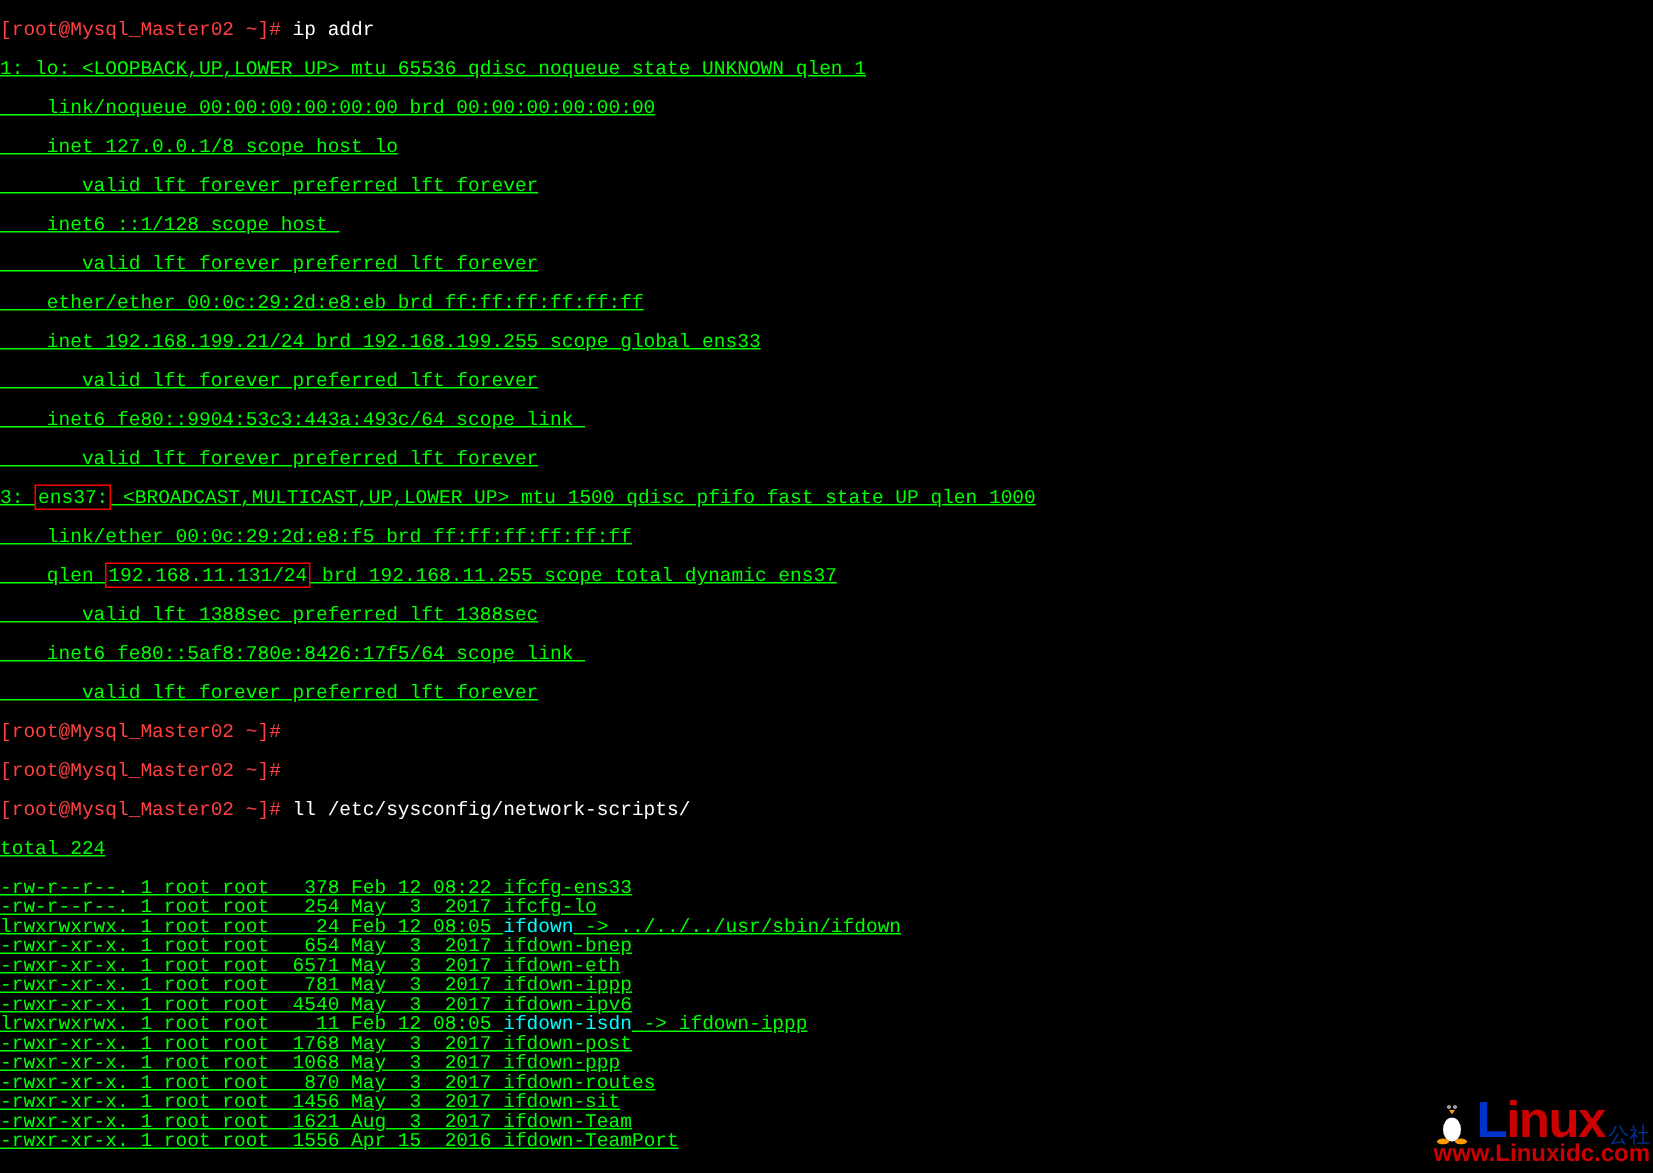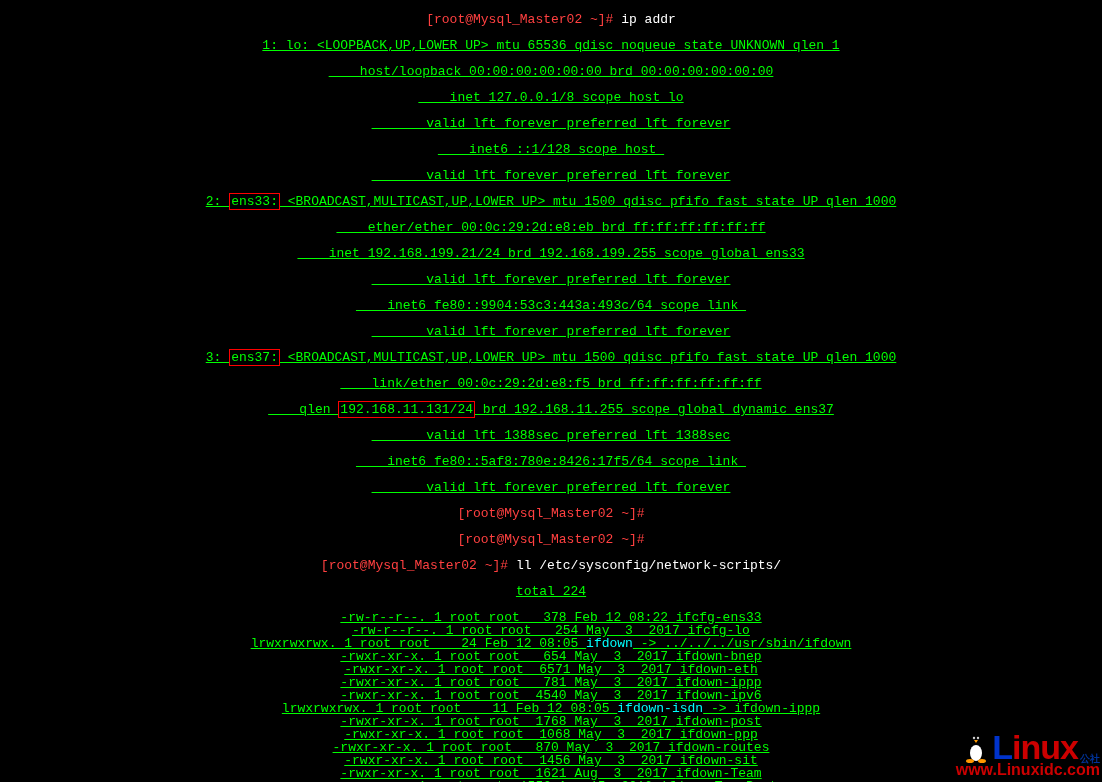--- a/index.html
+++ b/index.html
@@ -11,21 +11,21 @@
     line-height: 1.0;
     width: 1102px;
     height: 782px;
     overflow: hidden;
     position: relative;
   }
   .term {
     white-space: pre;
     padding: 0;
   }
-  .ln { min-height: 13px; line-height: 13px; text-align: center; }
+  .ln { min-height: 13px; line-height: 13px; }
   .prompt { color: #ff4040; }
   .cmd-white { color: #ffffff; }
   .green { color: #00ff00; text-decoration: underline; }
   .cyan { color: #00ffff; }
   .boxed { color: #00ff00; border: 1px solid #ff0000; padding: 0 1px; }
   .watermark {
     position: absolute;
     right: 2px;
     bottom: 5px;
     text-align: right;
@@ -36,52 +36,51 @@
   .watermark .logo-line { display:flex; align-items:flex-end; justify-content:flex-end; }
   .watermark .linux-txt {
     font-size: 34px;
     font-weight: 900;
     color: #cc0000;
     letter-spacing: -1px;
   }
   .watermark .linux-txt .blue { color:#0033cc; }
   .watermark .sub {
     color: #003399;
-    font-size: 10px;
-    font-weight: bold;
+    font-size: 14px;
+    font-weight: normal;
     margin-left: 2px;
   }
   .watermark .url {
     color: #cc0000;
     font-size: 16px;
     font-weight: bold;
   }
   .penguin { display:inline-block; margin-right:2px; }
   .penguin svg { display:block; }
 </style>
 </head>
 <body>
 
 <div class="term">
 <div class="ln"><span class="prompt">[root@Mysql_Master02 ~]#</span><span class="cmd-white"> ip addr</span></div>
 <div class="ln green">1: lo: &lt;LOOPBACK,UP,LOWER_UP&gt; mtu 65536 qdisc noqueue state UNKNOWN qlen 1</div>
-<div class="ln green">    host/loopback 00:00:00:00:00:00 brd 00:00:00:00:00:00</div>
+<div class="ln green">    link/noqueue 00:00:00:00:00:00 brd 00:00:00:00:00:00</div>
 <div class="ln green">    inet 127.0.0.1/8 scope host lo</div>
 <div class="ln green">       valid_lft forever preferred_lft forever</div>
 <div class="ln green">    inet6 ::1/128 scope host </div>
 <div class="ln green">       valid_lft forever preferred_lft forever</div>
-<div class="ln"><span class="green">2: </span><span class="boxed">ens33:</span><span class="green"> &lt;BROADCAST,MULTICAST,UP,LOWER_UP&gt; mtu 1500 qdisc pfifo_fast state UP qlen 1000</span></div>
 <div class="ln green">    ether/ether 00:0c:29:2d:e8:eb brd ff:ff:ff:ff:ff:ff</div>
 <div class="ln green">    inet 192.168.199.21/24 brd 192.168.199.255 scope global ens33</div>
 <div class="ln green">       valid_lft forever preferred_lft forever</div>
 <div class="ln green">    inet6 fe80::9904:53c3:443a:493c/64 scope link </div>
 <div class="ln green">       valid_lft forever preferred_lft forever</div>
 <div class="ln"><span class="green">3: </span><span class="boxed">ens37:</span><span class="green"> &lt;BROADCAST,MULTICAST,UP,LOWER_UP&gt; mtu 1500 qdisc pfifo_fast state UP qlen 1000</span></div>
 <div class="ln green">    link/ether 00:0c:29:2d:e8:f5 brd ff:ff:ff:ff:ff:ff</div>
-<div class="ln"><span class="green">    qlen </span><span class="boxed">192.168.11.131/24</span><span class="green"> brd 192.168.11.255 scope global dynamic ens37</span></div>
+<div class="ln"><span class="green">    qlen </span><span class="boxed">192.168.11.131/24</span><span class="green"> brd 192.168.11.255 scope total dynamic ens37</span></div>
 <div class="ln green">       valid_lft 1388sec preferred_lft 1388sec</div>
 <div class="ln green">    inet6 fe80::5af8:780e:8426:17f5/64 scope link </div>
 <div class="ln green">       valid_lft forever preferred_lft forever</div>
 <div class="ln"><span class="prompt">[root@Mysql_Master02 ~]#</span></div>
 <div class="ln"><span class="prompt">[root@Mysql_Master02 ~]#</span></div>
 <div class="ln"><span class="prompt">[root@Mysql_Master02 ~]#</span><span class="cmd-white"> ll /etc/sysconfig/network-scripts/</span></div>
 <div class="ln green">total 224</div>
 <div id="rows"><div class="ln"><span class="green">-rw-r--r--. 1 root root   378 Feb 12 08:22 </span><span class="green">ifcfg-ens33</span></div><div class="ln"><span class="green">-rw-r--r--. 1 root root   254 May  3  2017 </span><span class="green">ifcfg-lo</span></div><div class="ln"><span class="green">lrwxrwxrwx. 1 root root    24 Feb 12 08:05 </span><span class="cyan">ifdown</span><span class="green"> -&gt; ../../../usr/sbin/ifdown</span></div><div class="ln"><span class="green">-rwxr-xr-x. 1 root root   654 May  3  2017 </span><span class="green">ifdown-bnep</span></div><div class="ln"><span class="green">-rwxr-xr-x. 1 root root  6571 May  3  2017 </span><span class="green">ifdown-eth</span></div><div class="ln"><span class="green">-rwxr-xr-x. 1 root root   781 May  3  2017 </span><span class="green">ifdown-ippp</span></div><div class="ln"><span class="green">-rwxr-xr-x. 1 root root  4540 May  3  2017 </span><span class="green">ifdown-ipv6</span></div><div class="ln"><span class="green">lrwxrwxrwx. 1 root root    11 Feb 12 08:05 </span><span class="cyan">ifdown-isdn</span><span class="green"> -&gt; ifdown-ippp</span></div><div class="ln"><span class="green">-rwxr-xr-x. 1 root root  1768 May  3  2017 </span><span class="green">ifdown-post</span></div><div class="ln"><span class="green">-rwxr-xr-x. 1 root root  1068 May  3  2017 </span><span class="green">ifdown-ppp</span></div><div class="ln"><span class="green">-rwxr-xr-x. 1 root root   870 May  3  2017 </span><span class="green">ifdown-routes</span></div><div class="ln"><span class="green">-rwxr-xr-x. 1 root root  1456 May  3  2017 </span><span class="green">ifdown-sit</span></div><div class="ln"><span class="green">-rwxr-xr-x. 1 root root  1621 Aug  3  2017 </span><span class="green">ifdown-Team</span></div><div class="ln"><span class="green">-rwxr-xr-x. 1 root root  1556 Apr 15  2016 </span><span class="green">ifdown-TeamPort</span></div></div>
 
 </div>

